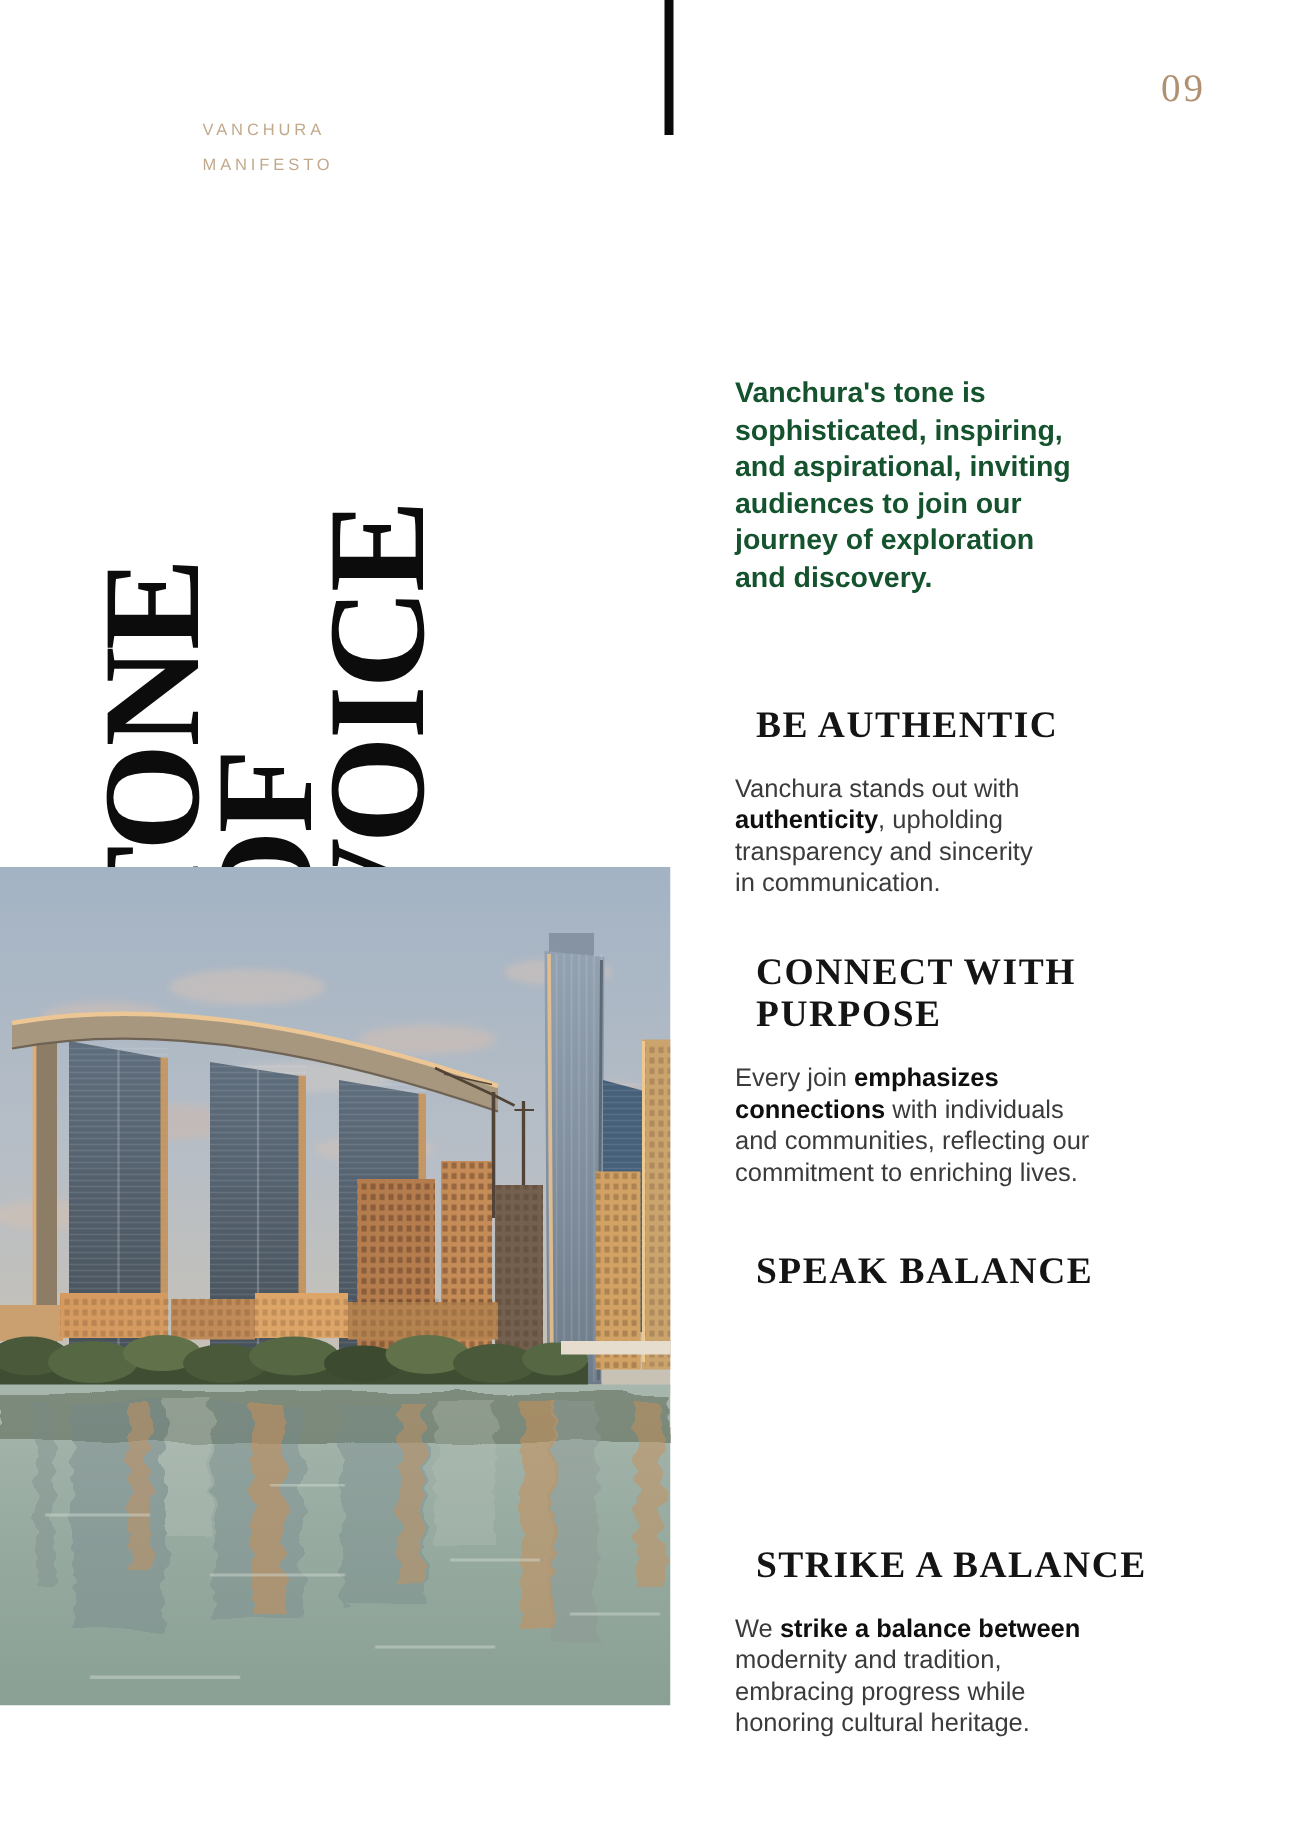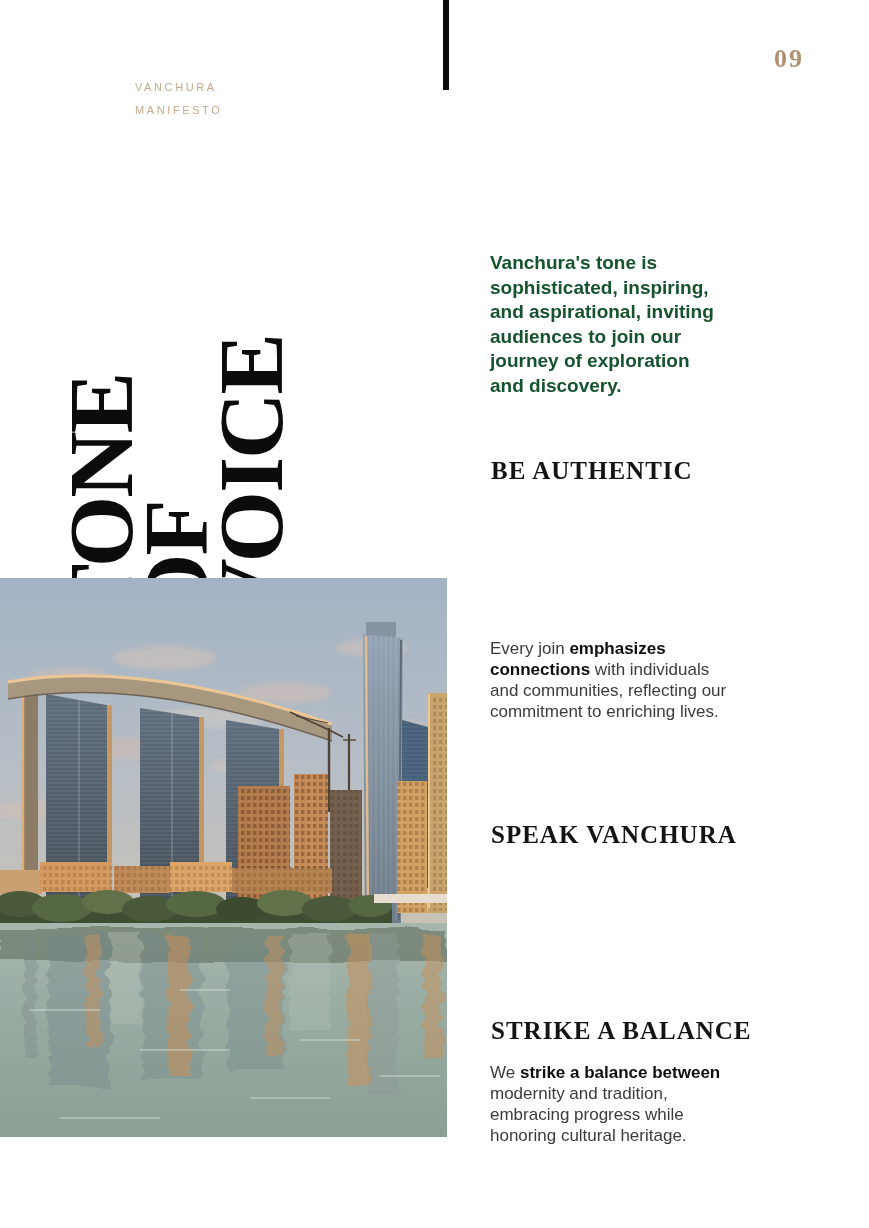--- a/index.html
+++ b/index.html
@@ -11,42 +11,42 @@
   .brand{
     position:absolute;left:135px;top:76px;
     font-size:11px;font-weight:400;letter-spacing:2.6px;line-height:23px;
     color:#c2a98c;white-space:pre-line;
   }
   .top-bar{
     position:absolute;left:443px;top:0;width:6px;height:90px;background:#0a0a0a;
   }
   .page-number{
     position:absolute;left:774px;top:44px;
-    font-family:"Liberation Serif",serif;font-weight:700;
+    font-family:"Liberation Serif",serif;font-weight:400;
     font-size:26px;letter-spacing:2px;color:#b09273;
   }
   
   .vertical-title{
     position:absolute;left:64px;top:625px;width:385px;
     transform:rotate(-90deg);transform-origin:0 0;
     font-family:"Liberation Serif",serif;font-weight:700;
     font-size:92px;line-height:75px;letter-spacing:-2px;
     color:#0c0c0c;white-space:pre-line;
   }
   
   .photo{position:absolute;left:0;top:578px;width:447px;height:559px;}
   
   .intro{
     position:absolute;left:490px;top:232px;width:300px;
     font-size:19px;font-weight:700;line-height:24.5px;color:#14532d;
     white-space:pre-line;
   }
   .tone-section{position:absolute;left:490px;width:310px;}
   .sec-heading{
-    margin:1px;font-family:"Liberation Serif",serif;font-weight:700;
+    margin:14px;font-family:"Liberation Serif",serif;font-weight:700;
     font-size:25px;line-height:28px;letter-spacing:1px;color:#141414;
     white-space:pre-line;
   }
   .sec-body{
     margin:17px 0 0 0;font-size:17px;line-height:21px;color:#3b3b3b;
     white-space:pre-line;
   }
   .sec-body strong{color:#0f0f0f;font-weight:700;}
 </style>
 </head>
@@ -218,31 +218,37 @@
 
   <p class="intro">Vanchura's tone is
 sophisticated, inspiring,
 and aspirational, inviting
 audiences to join our
 journey of exploration
 and discovery.</p>
 
   <section class="tone-section" style="top:456px">
     <h2 class="sec-heading">BE AUTHENTIC</h2>
+    <p class="sec-body"><span>Vanchura stands out with
+</span><strong>authenticity</strong><span>, upholding
+transparency and sincerity
+in communication.</span></p>
   </section>
 
   <section class="tone-section" style="top:621px">
+    <h2 class="sec-heading">CONNECT WITH
+PURPOSE</h2>
     <p class="sec-body"><span>Every join </span><strong>emphasizes
 connections</strong><span> with individuals
 and communities, reflecting our
 commitment to enriching lives.</span></p>
   </section>
 
   <section class="tone-section" style="top:820px">
-    <h2 class="sec-heading">SPEAK VANCHURA</h2>
+    <h2 class="sec-heading">SPEAK BALANCE</h2>
   </section>
 
   <section class="tone-section" style="top:1016px">
     <h2 class="sec-heading">STRIKE A BALANCE</h2>
     <p class="sec-body"><span>We </span><strong>strike a balance between</strong><span>
 modernity and tradition,
 embracing progress while
 honoring cultural heritage.</span></p>
   </section>
 

